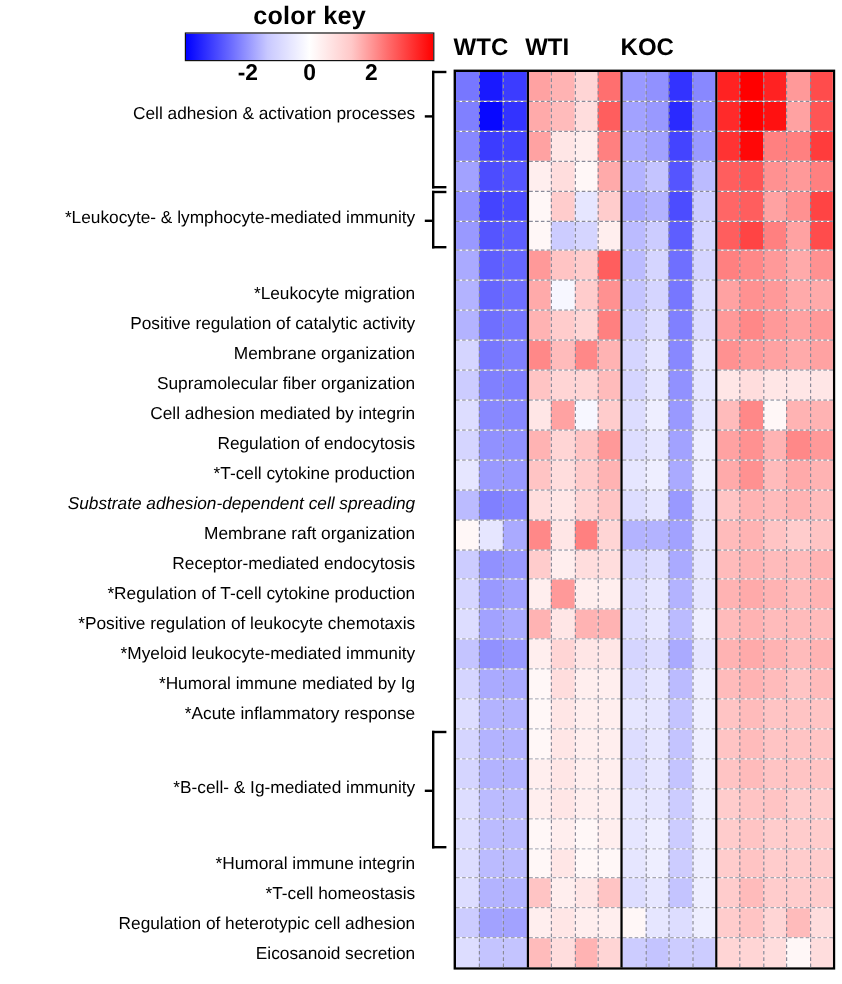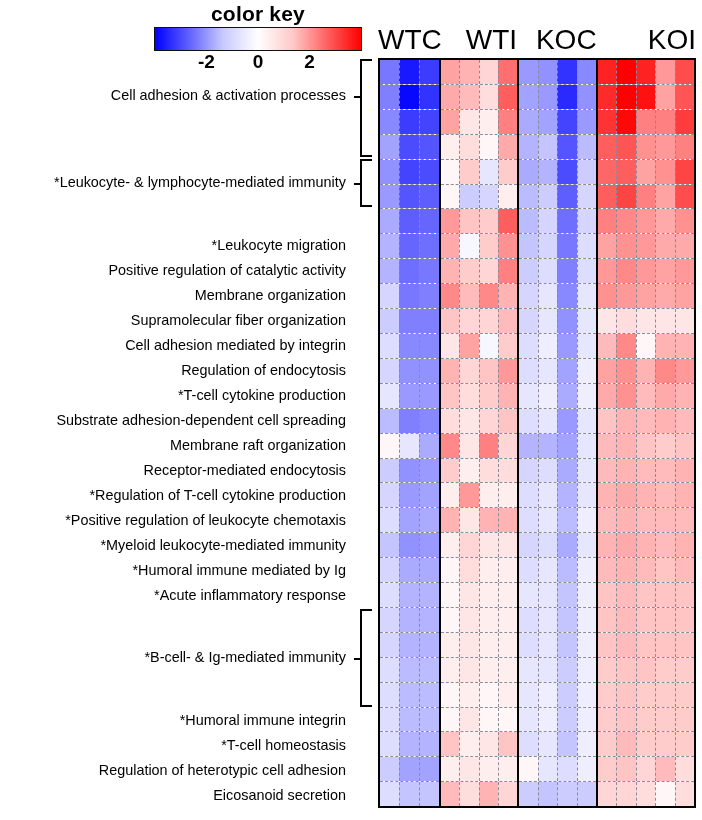--- a/index.html
+++ b/index.html
@@ -12,22 +12,22 @@
         letter-spacing:.2px;line-height:24px;}
   #colorkey .ck-bar{margin:1px auto 0;width:206px;height:22px;border:1px solid #111;
         background:linear-gradient(to right,#0000ff 0%,#6a6aff 18%,#c8c8ff 33%,
           #ffffff 50%,#ffc8c8 67%,#ff6a6a 82%,#ff0000 100%);}
   #colorkey .ck-ticks{position:relative;width:206px;margin:0 auto;height:22px;}
   #colorkey .ck-ticks span{position:absolute;top:0;font-size:19px;font-weight:bold;color:#000;
         transform:translateX(-50%);line-height:22px;}
 
   
   #colheaders{position:absolute;left:378px;top:26px;width:318px;height:30px;}
-  #colheaders .grp{position:absolute;top:0;font-size:28px;font-weight:normal;color:#000;
-        text-align:right;line-height:28px;}
+  #colheaders .grp{position:absolute;top:0;font-size:20px;font-weight:bold;color:#000;
+        text-align:left;line-height:28px;}
 
   
   #heatmap{position:absolute;left:378px;top:58px;width:318px;height:750px;
         border:2px solid #000;box-sizing:border-box;display:flex;background:#fff;}
   .grp-block{display:flex;flex-direction:column;box-sizing:border-box;}
   .grp-block + .grp-block{border-left:2px solid #000;}
   .hrow{display:flex;flex:1 1 0;box-sizing:border-box;}
   .hrow + .hrow{border-top:1px dashed #8a8a99;}
   .hcell{flex:1 1 0;box-sizing:border-box;}
   .hcell + .hcell{border-left:1px dashed #8a8a99;}
@@ -53,32 +53,31 @@
       <span style="left: 25%;">-2</span>
       <span style="left: 50%;">0</span>
       <span style="left: 75%;">2</span>
     </div>
 </div>
 
 <div id="colheaders">
     <div class="grp" style="left: 0px; width: 59.625px;">WTC</div>
     <div class="grp" style="left: 59.625px; width: 79.5px;">WTI</div>
     <div class="grp" style="left: 139.125px; width: 79.5px;">KOC</div>
-    <div class="grp" style="left: 218.625px; width: 99.375px;">KOI</div>
   </div>
 
 <div id="rowlabels">
     <div class="rlab" style="top: 179.5px;">*Leukocyte migration</div>
     <div class="rlab" style="top: 204.5px;">Positive regulation of catalytic activity</div>
     <div class="rlab" style="top: 229.5px;">Membrane organization</div>
     <div class="rlab" style="top: 254.5px;">Supramolecular fiber organization</div>
     <div class="rlab" style="top: 279.5px;">Cell adhesion mediated by integrin</div>
     <div class="rlab" style="top: 304.5px;">Regulation of endocytosis</div>
     <div class="rlab" style="top: 329.5px;">*T-cell cytokine production</div>
-    <div class="rlab" style="top: 354.5px;">Substrate adhesion-dependent cell spreading</div>
+    <div class="rlab" style="top: 354.5px; font-style: italic;">Substrate adhesion-dependent cell spreading</div>
     <div class="rlab" style="top: 404.5px;">Receptor-mediated endocytosis</div>
     <div class="rlab" style="top: 379.5px;">Membrane raft organization</div>
     <div class="rlab" style="top: 429.5px;">*Regulation of T-cell cytokine production</div>
     <div class="rlab" style="top: 479.5px;">*Myeloid leukocyte-mediated immunity</div>
     <div class="rlab" style="top: 454.5px;">*Positive regulation of leukocyte chemotaxis</div>
     <div class="rlab" style="top: 504.5px;">*Humoral immune mediated by Ig</div>
     <div class="rlab" style="top: 529.5px;">*Acute inflammatory response</div>
     <div class="rlab" style="top: 654.5px;">*Humoral immune integrin</div>
     <div class="rlab" style="top: 679.5px;">*T-cell homeostasis</div>
     <div class="rlab" style="top: 704.5px;">Regulation of heterotypic cell adhesion</div>

